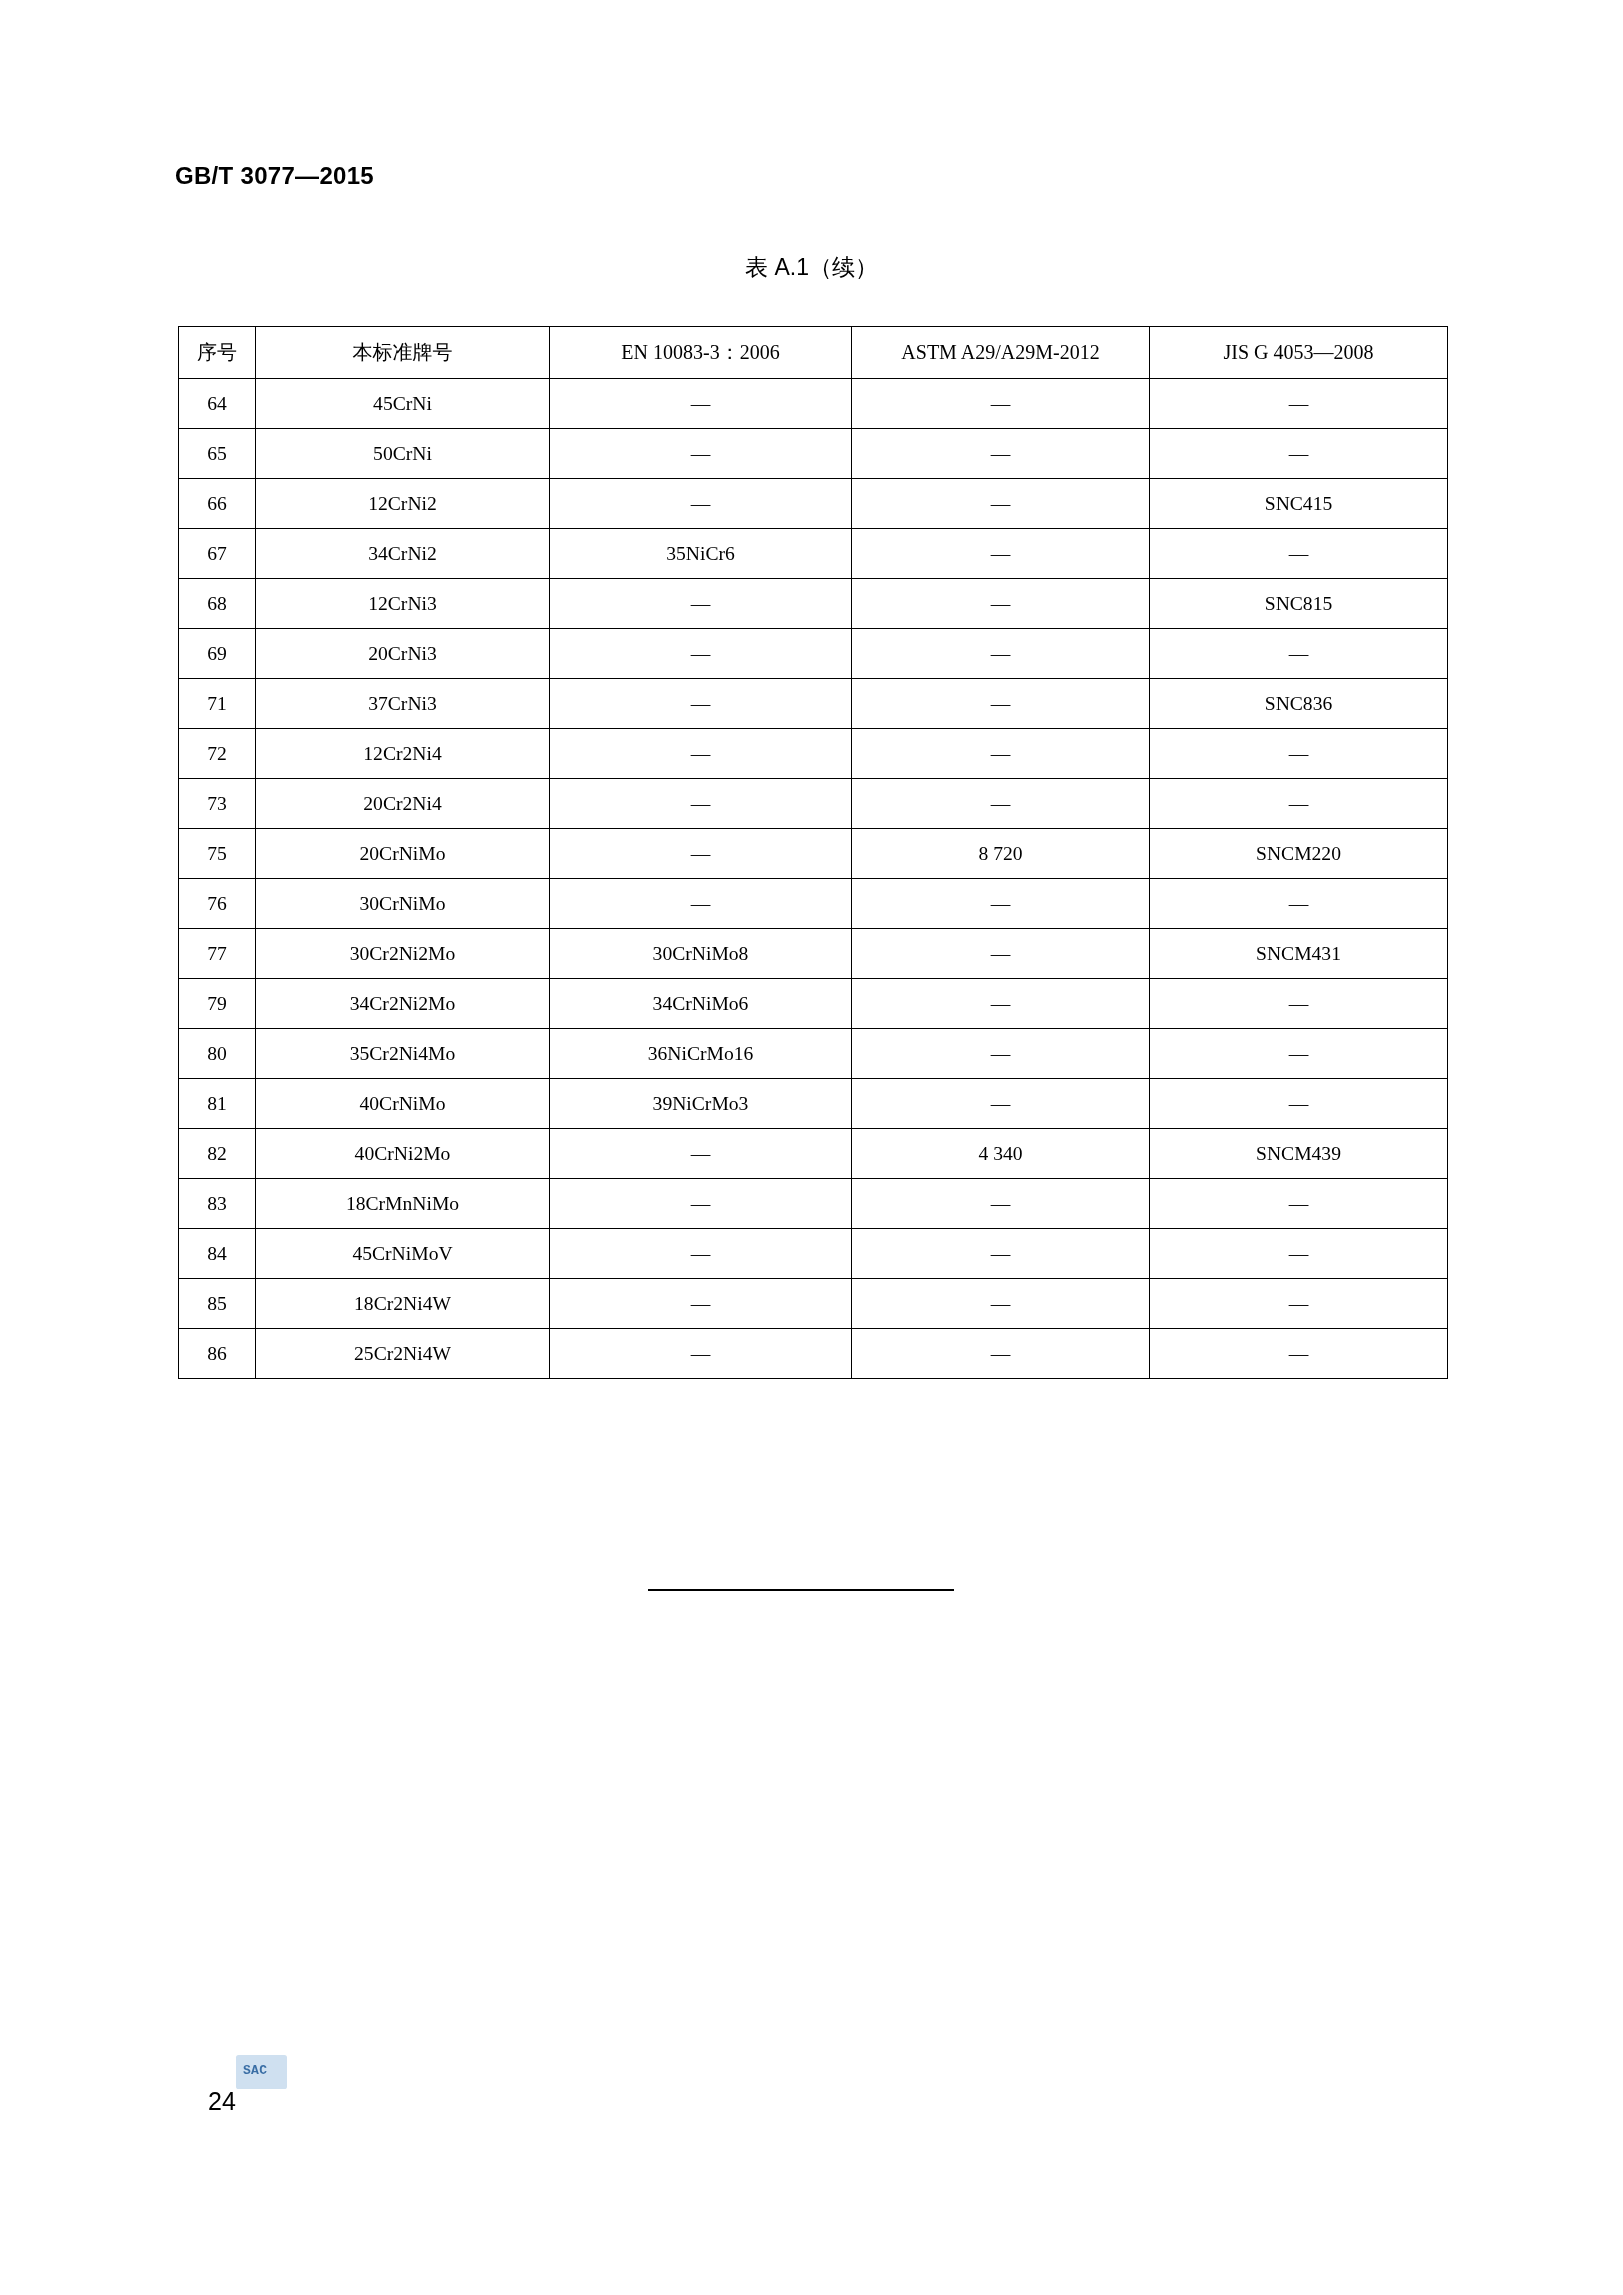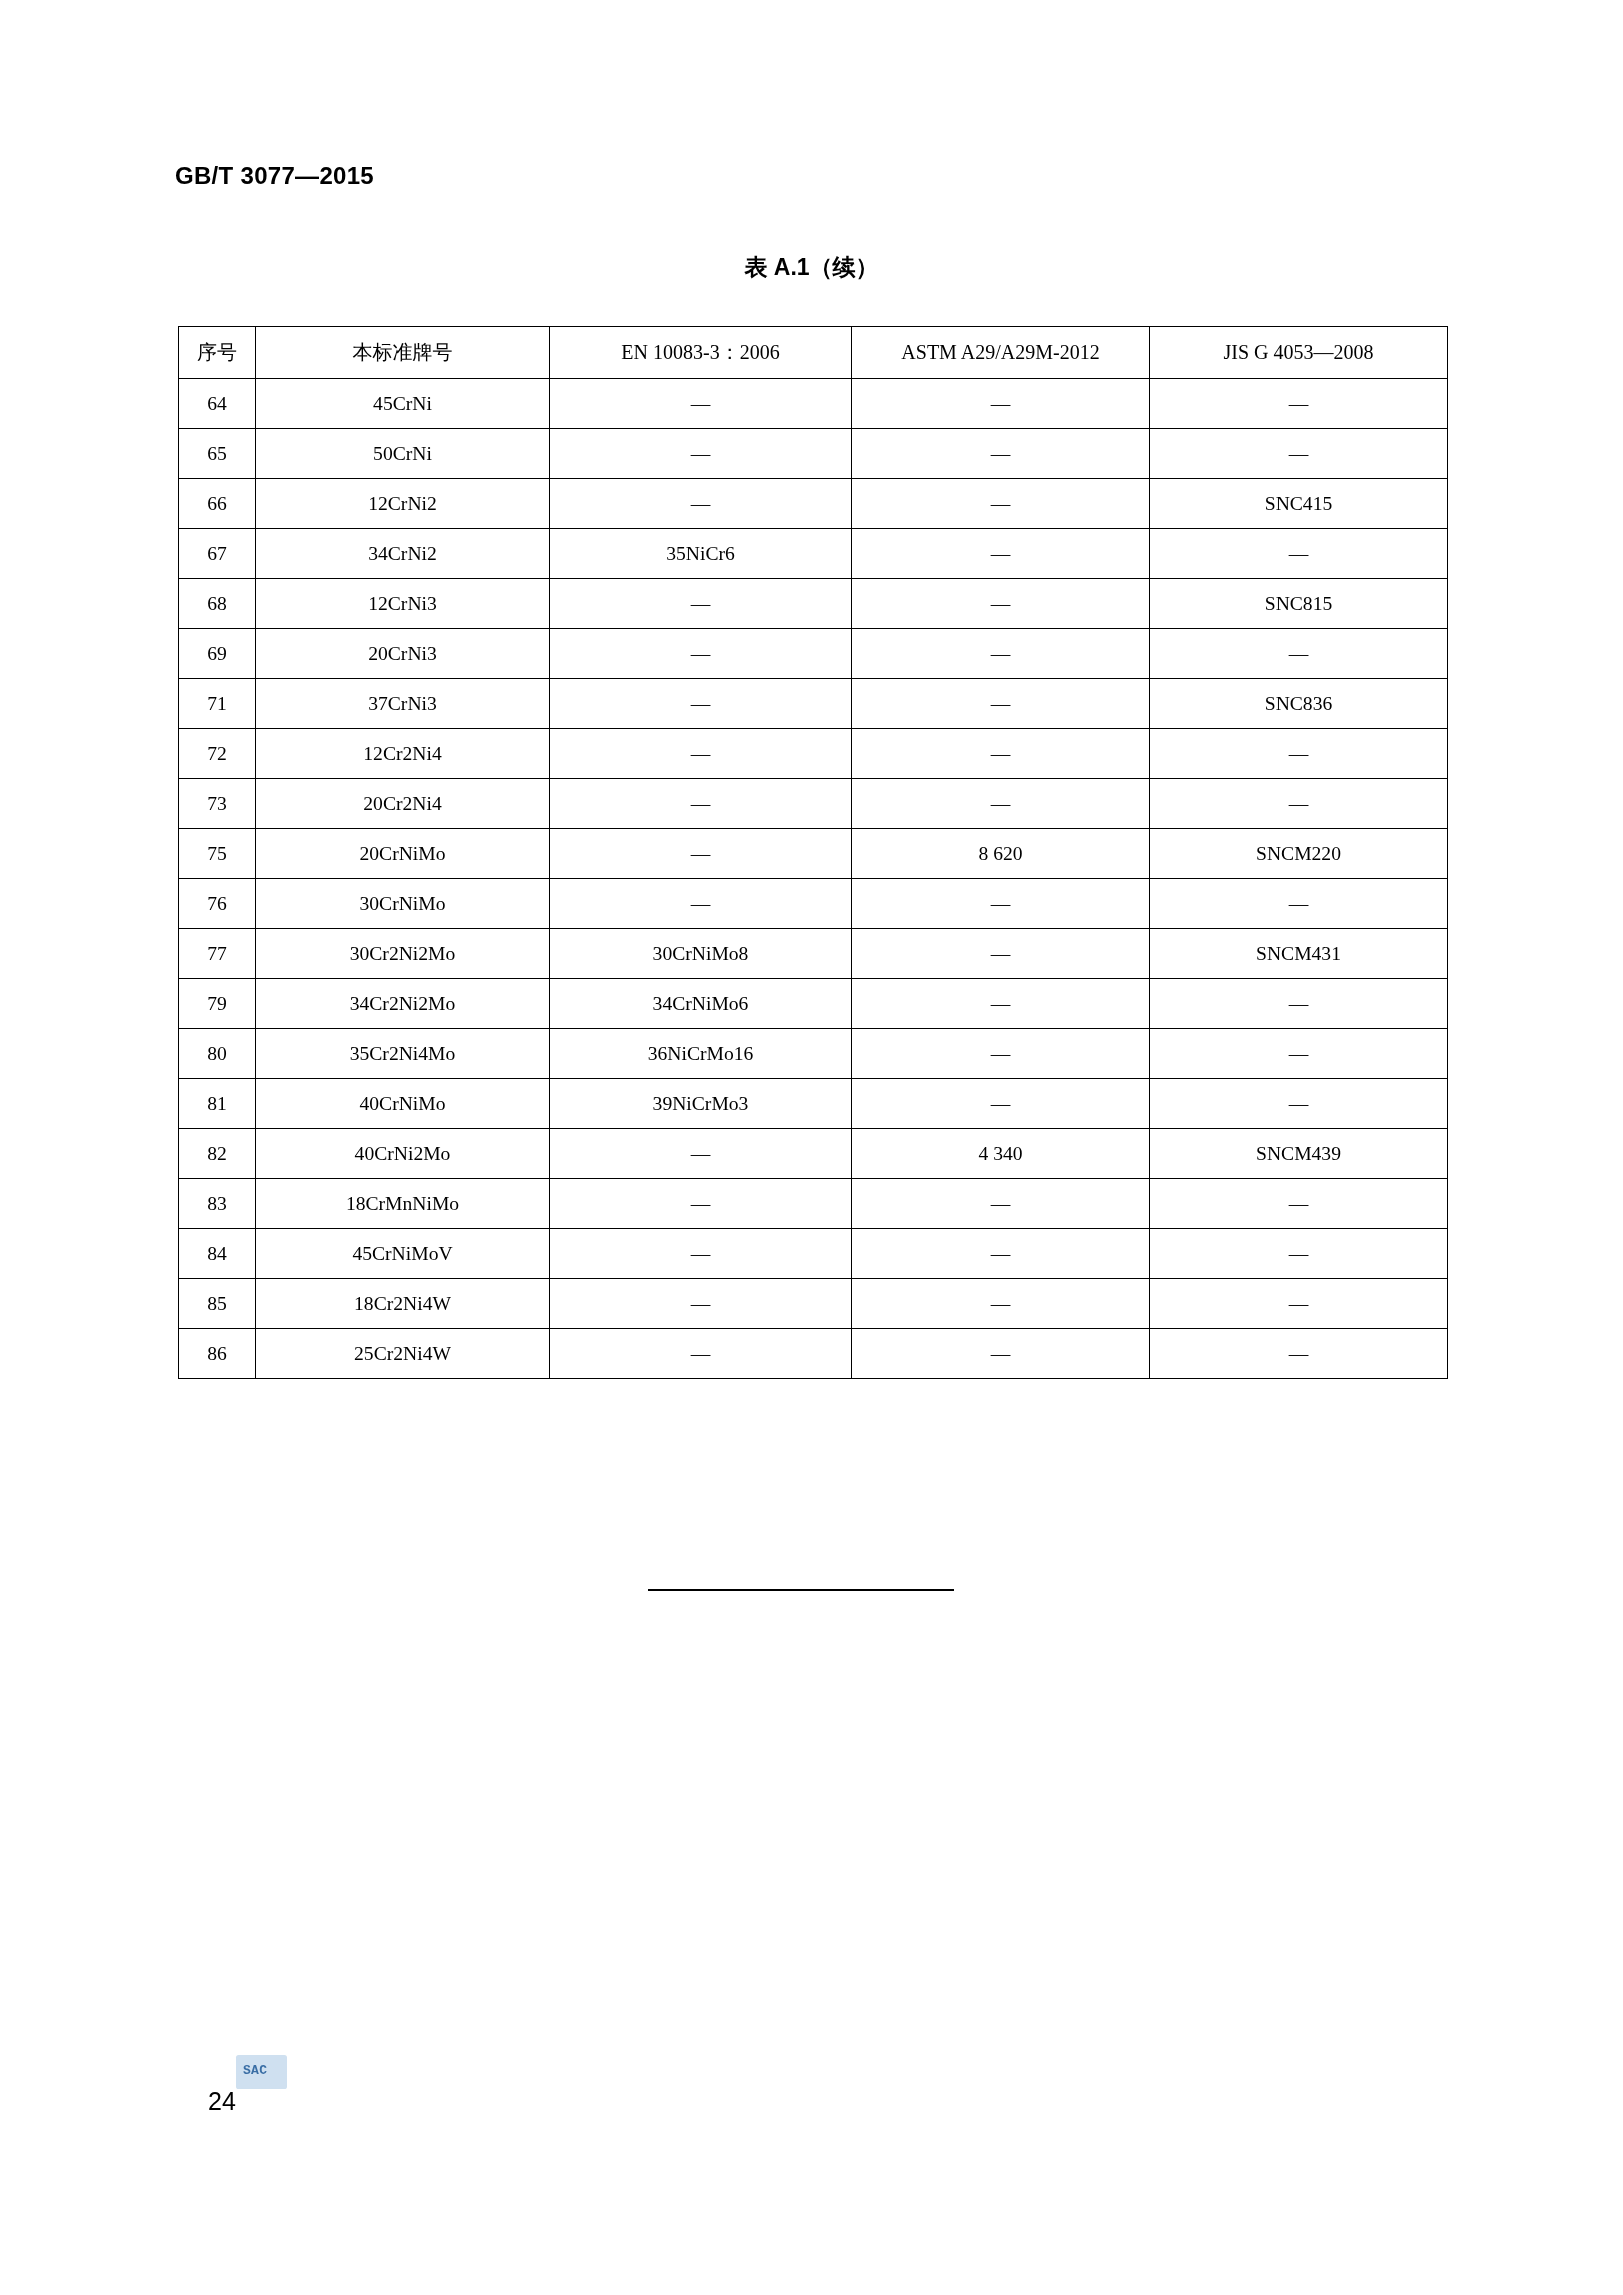--- a/index.html
+++ b/index.html
@@ -32,21 +32,21 @@
     letter-spacing: 0.3px;
     white-space: nowrap;
   }
   .table-caption {
     position: absolute;
     left: 0;
     top: 252px;
     width: 1623px;
     text-align: center;
     font-family: "Liberation Sans", sans-serif;
-    font-weight: bold;
+    font-weight: normal;
     font-size: 23px;
   }
   .table-wrap {
     position: absolute;
     left: 178px;
     top: 326px;
     width: 1269px;
   }
   table.matrix {
     border-collapse: collapse;
@@ -198,21 +198,21 @@
             <td>73</td>
             <td>20Cr2Ni4</td>
             <td class="dash">—</td>
             <td class="dash">—</td>
             <td class="dash">—</td>
           </tr>
           <tr>
             <td>75</td>
             <td>20CrNiMo</td>
             <td class="dash">—</td>
-            <td>8 620</td>
+            <td>8 720</td>
             <td>SNCM220</td>
           </tr>
           <tr>
             <td>76</td>
             <td>30CrNiMo</td>
             <td class="dash">—</td>
             <td class="dash">—</td>
             <td class="dash">—</td>
           </tr>
           <tr>

